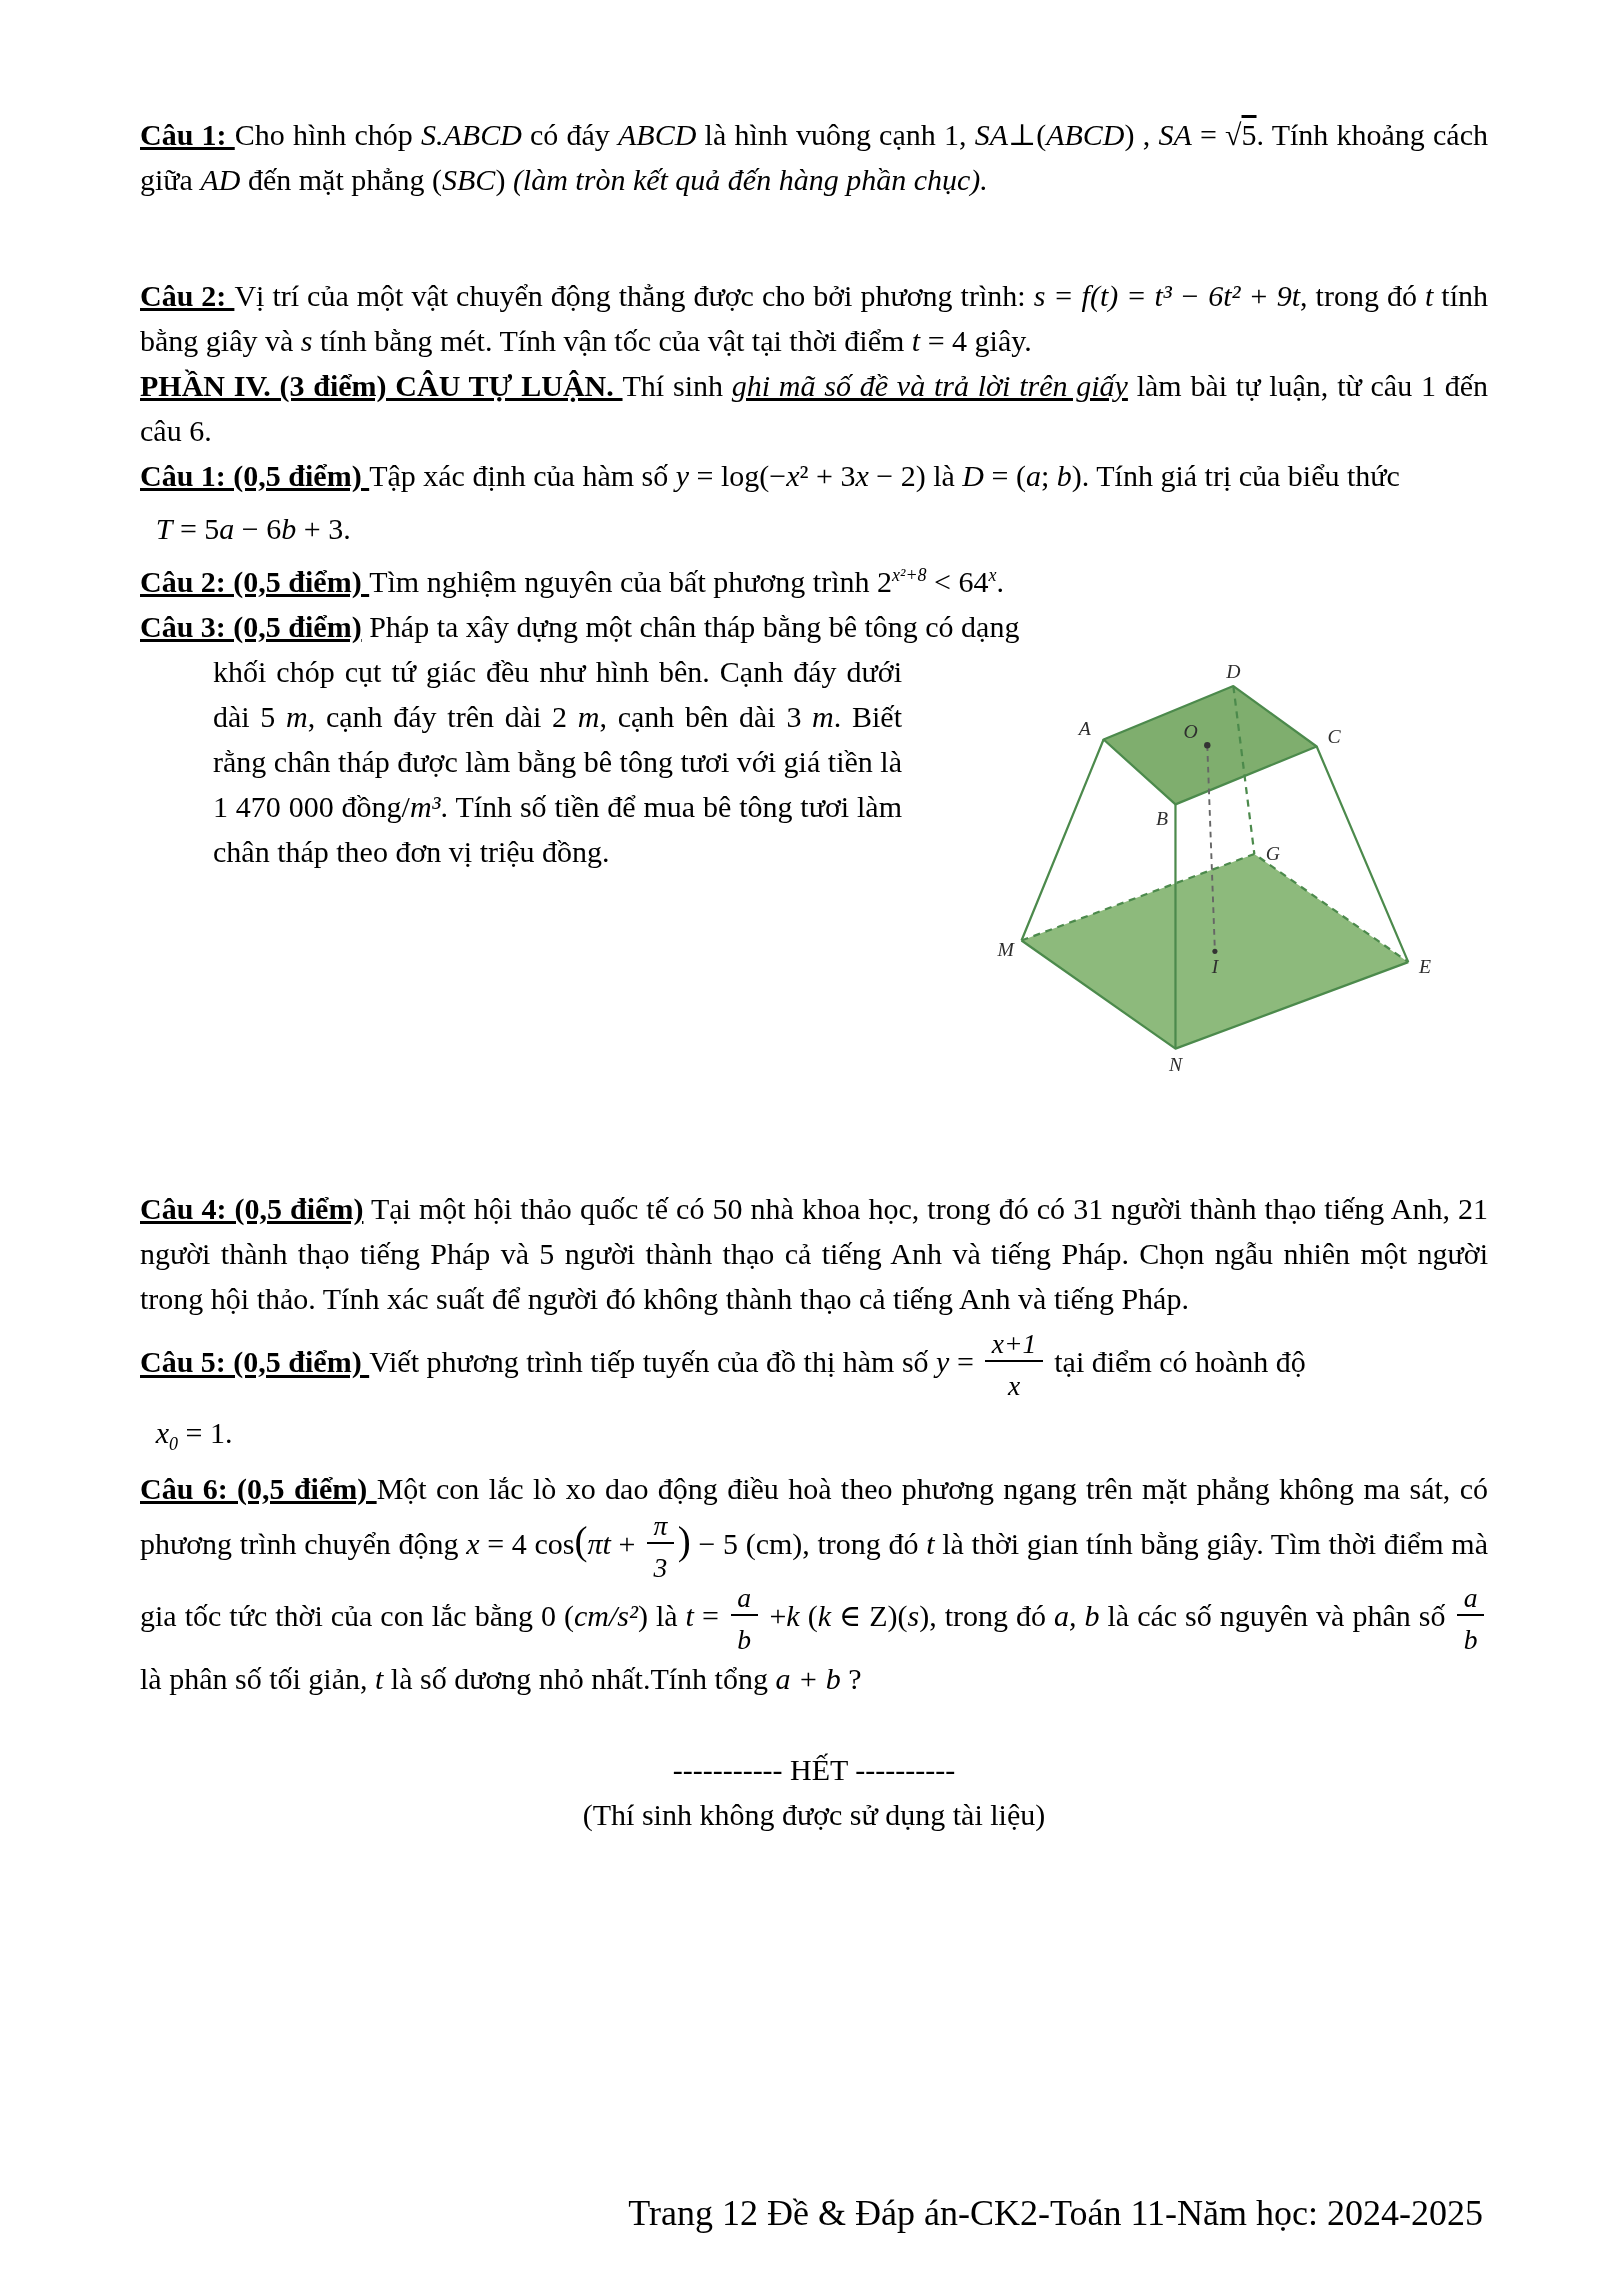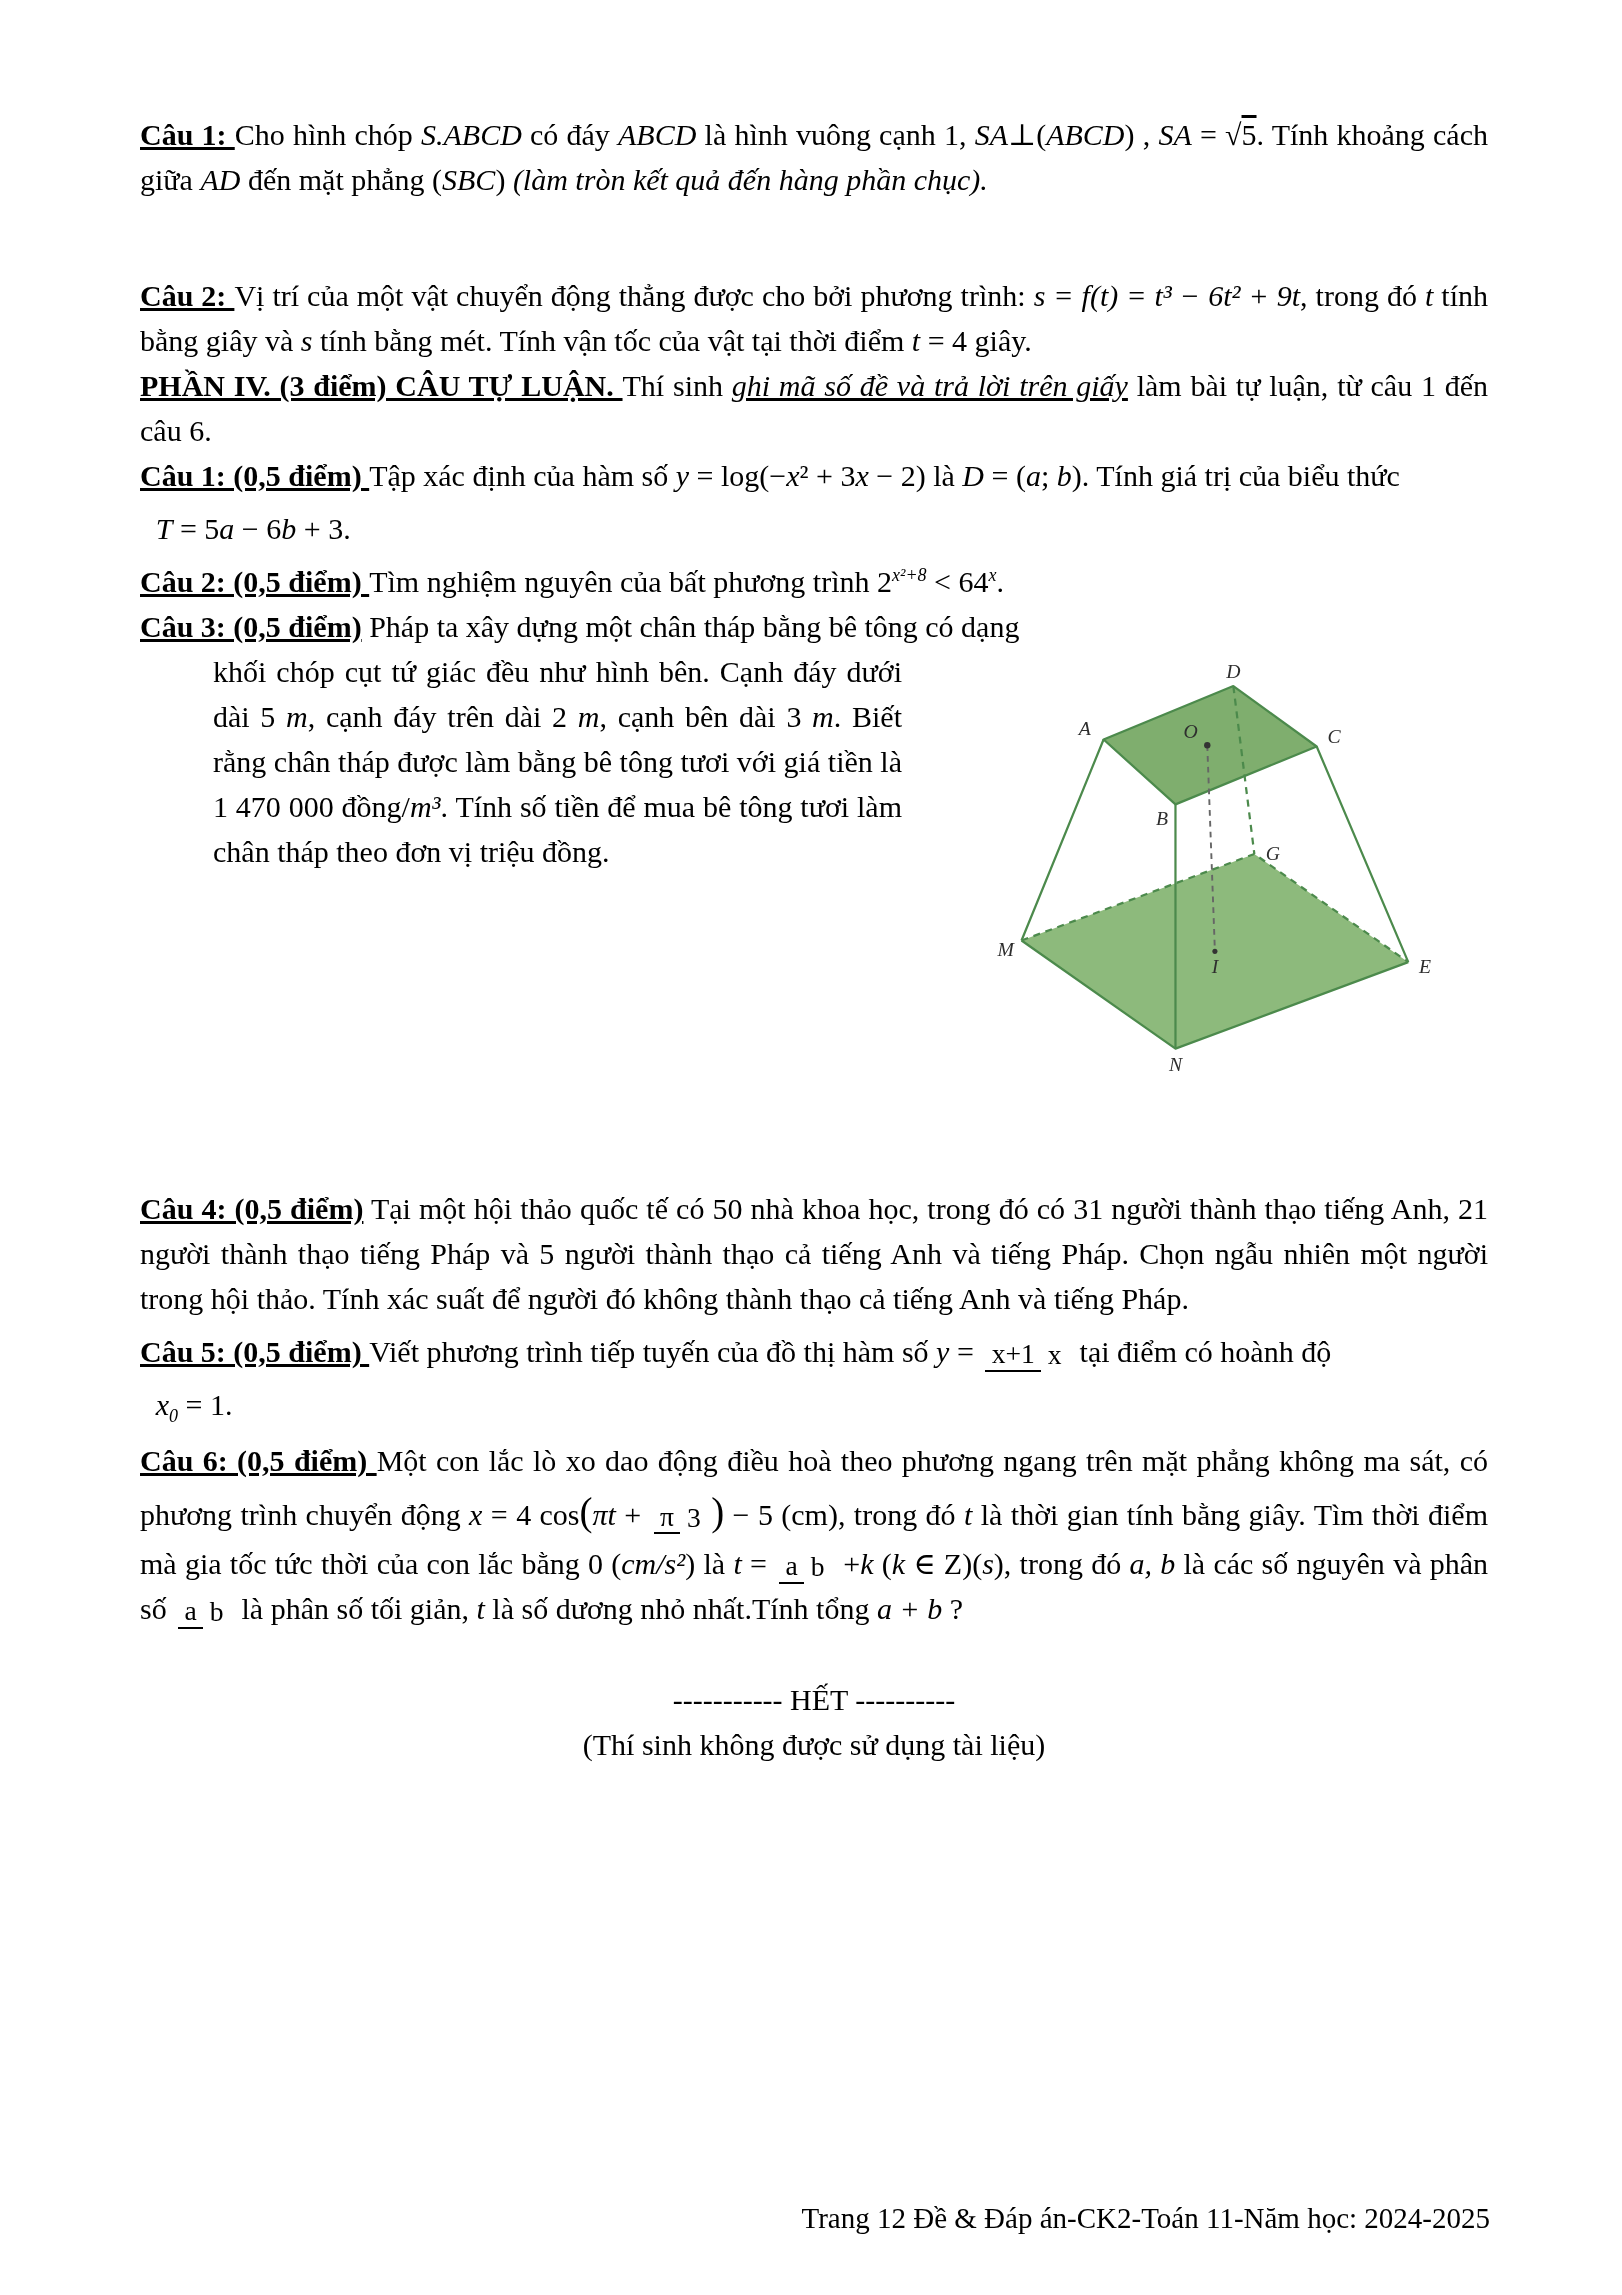--- a/index.html
+++ b/index.html
@@ -15,44 +15,44 @@
 
   .b   { font-weight:700;text-decoration:underline; }
   .i   { font-style:italic; }
   .biu { font-weight:400; font-style:italic; text-decoration:underline; }
   .sup { vertical-align:super; font-size:60%; font-style:italic; }
   .sub { vertical-align:sub;   font-size:60%; font-style:italic; }
   .sqrt{ text-decoration:overline; }
   .big { font-size:130%; }
 
   .frac {
-    display:inline-flex; align-items:center;
-    vertical-align:middle; line-height:1.12; 
-    font-size:92%; margin:0 3.9px;
+    display:inline-flex; flex-direction:column; align-items:center;
+    vertical-align:middle; line-height:1.12; font-style:italic;
+    font-size:92%; margin:0 3.9px;gap:9px;
   }
   .frac .num { border-bottom:2px solid #000; padding:0 6.5px; }
   .frac .den { padding:0 6.5px; }
 
   .gap-lg { margin-top:71px; }
   .gap-xl { margin-top:90px; }
   .gap-md { margin-top:46px; }
   .gap-sm { margin-top:7.8px; }
   .indent-sm { padding-left:15.7px; text-align:left; }
 
   .q3-first { text-align:left; }
   .q3-row { display:flex; align-items:flex-start; }
   .q3-body { width:762px; padding-left:73px; flex:none; }
   .fig { margin-left:auto; margin-right:46px; margin-top:3.9px; }
 
   .fig svg .edge { fill:none; stroke:var(--fig-stroke,#4c8a4c); stroke-width:3.5; stroke-linejoin:round; }
   .fig svg .dash { stroke-dasharray:11 9; }
   .fig svg .axis { fill:none; stroke:var(--fig-dash,#666666); stroke-width:3; stroke-dasharray:9 8; }
   .fig svg text  { font-family:"Liberation Serif","DejaVu Serif",serif; font-style:italic; font-size:31px; fill:#2e2e2e; }
 
-  .footer { position:absolute; right:133px; bottom:55px; font-size:29px; text-align:right; }
+  .footer { position:absolute; right:140px; bottom:55px; font-size:36px; text-align:right; }
 </style>
 </head>
 <body>
 
 <div class="page">
 
   <p><span class="b">Câu 1: </span><span>Cho hình chóp </span><span class="i">S.ABCD</span><span> có đáy </span><span class="i">ABCD</span><span> là hình vuông cạnh 1, </span><span class="i">SA</span><span>⊥(</span><span class="i">ABCD</span><span>) , </span><span class="i">SA</span><span> = √</span><span class="sqrt">5</span><span>. Tính khoảng cách giữa </span><span class="i">AD</span><span> đến mặt phẳng (</span><span class="i">SBC</span><span>) </span><span class="i">(làm tròn kết quả đến hàng phần chục).</span></p>
 
   <p class="gap-lg"><span class="b">Câu 2: </span><span>Vị trí của một vật chuyển động thẳng được cho bởi phương trình: </span><span class="i">s = f(t) = t³ − 6t² + 9t</span><span>, trong đó </span><span class="i">t</span><span> tính bằng giây và </span><span class="i">s</span><span> tính bằng mét. Tính vận tốc của vật tại thời điểm </span><span class="i">t</span><span> = 4 giây.</span></p>
 

